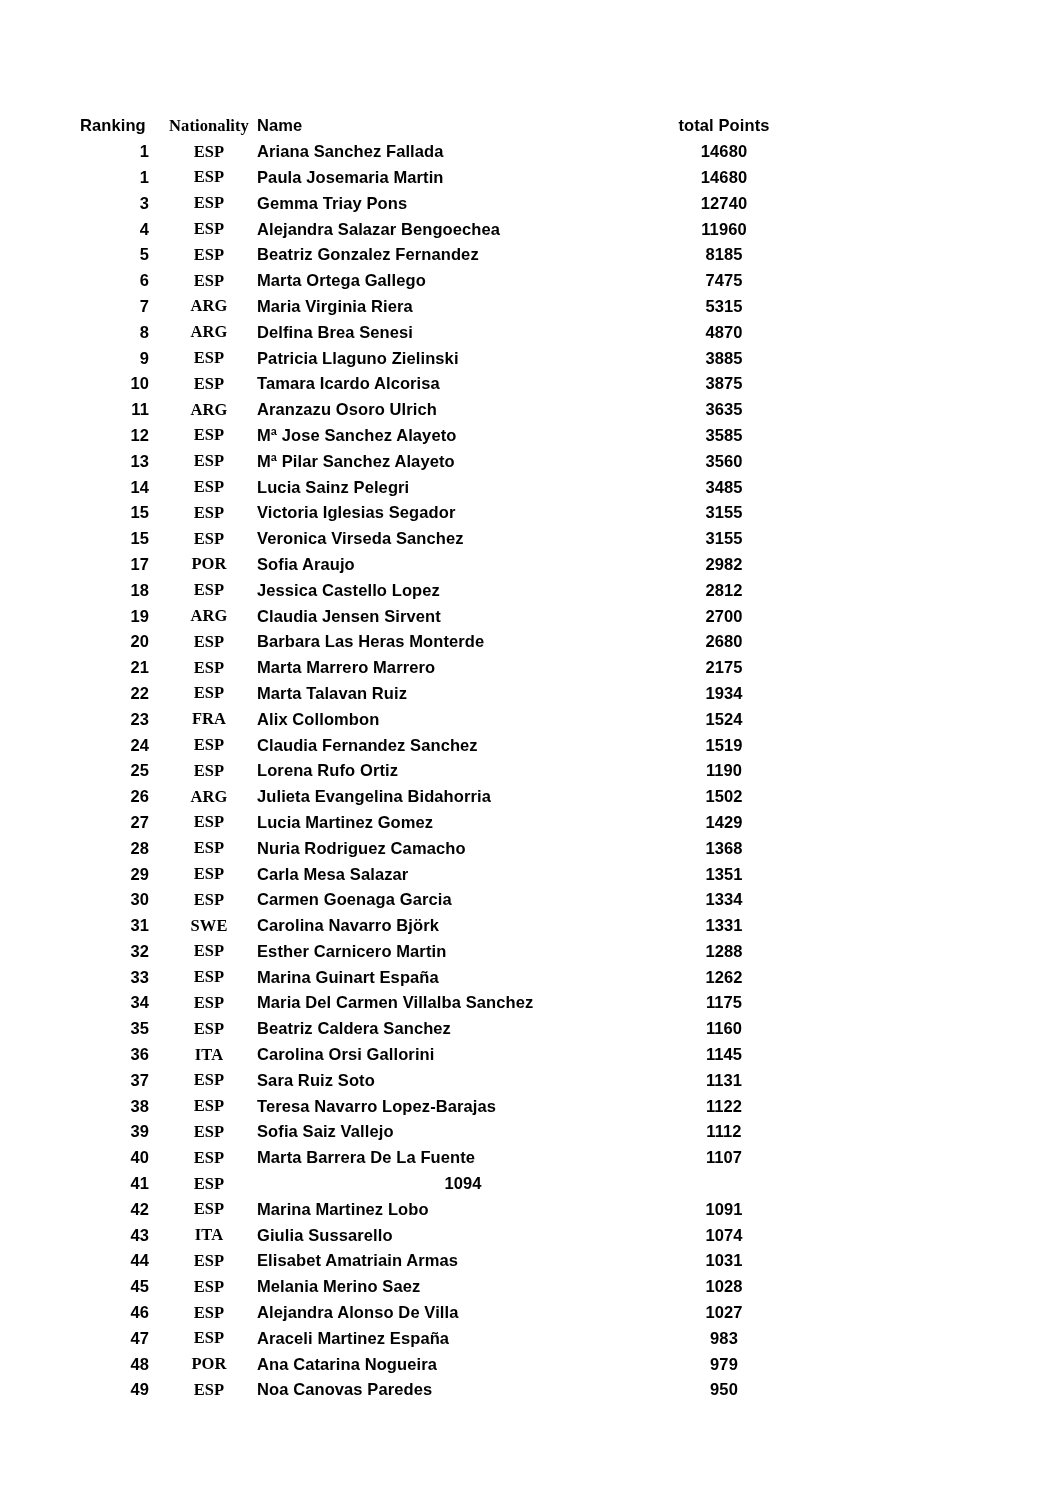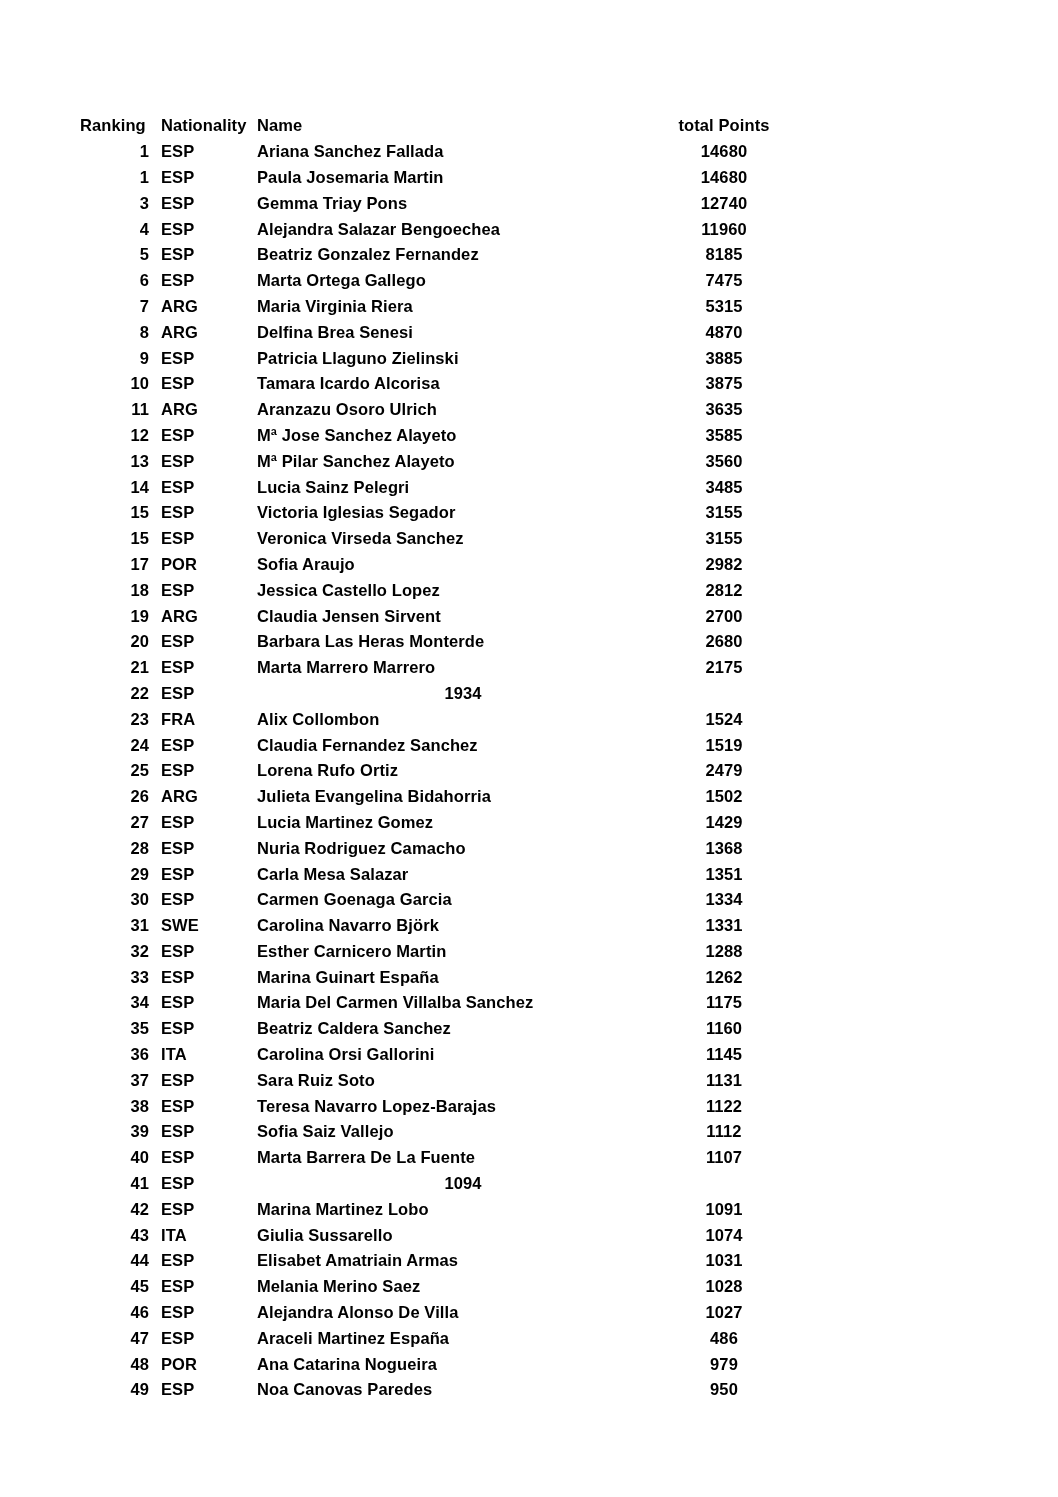--- a/index.html
+++ b/index.html
@@ -28,22 +28,23 @@
     align-items: center;
     font-size: 16.5px;
     font-weight: 600;
     letter-spacing: 0.1px;
     white-space: nowrap;
   }
   .cell-rank {
     text-align: right;
   }
   .cell-nat {
-    text-align: left;
+    text-align: center;
     padding-left: 12px;
+    font-family: Liberation Serif, serif;
   }
   .cell-name {
     text-align: left;
   }
   .cell-points {
     text-align: center;
   }
   .header-row .cell-rank {
     text-align: left;
   }
@@ -181,39 +182,40 @@
       </div>
       <div class="row">
         <div class="cell-rank">21</div>
         <div class="cell-nat">ESP</div>
         <div class="cell-name">Marta Marrero Marrero</div>
         <div class="cell-points">2175</div>
       </div>
       <div class="row">
         <div class="cell-rank">22</div>
         <div class="cell-nat">ESP</div>
+        <div class="cell-name">Marta Talavan Ruiz</div>
         <div class="cell-points">1934</div>
       </div>
       <div class="row">
         <div class="cell-rank">23</div>
         <div class="cell-nat">FRA</div>
         <div class="cell-name">Alix Collombon</div>
         <div class="cell-points">1524</div>
       </div>
       <div class="row">
         <div class="cell-rank">24</div>
         <div class="cell-nat">ESP</div>
         <div class="cell-name">Claudia Fernandez Sanchez</div>
         <div class="cell-points">1519</div>
       </div>
       <div class="row">
         <div class="cell-rank">25</div>
         <div class="cell-nat">ESP</div>
         <div class="cell-name">Lorena Rufo Ortiz</div>
-        <div class="cell-points">2479</div>
+        <div class="cell-points">1190</div>
       </div>
       <div class="row">
         <div class="cell-rank">26</div>
         <div class="cell-nat">ARG</div>
         <div class="cell-name">Julieta Evangelina Bidahorria</div>
         <div class="cell-points">1502</div>
       </div>
       <div class="row">
         <div class="cell-rank">27</div>
         <div class="cell-nat">ESP</div>
@@ -330,21 +332,21 @@
       <div class="row">
         <div class="cell-rank">46</div>
         <div class="cell-nat">ESP</div>
         <div class="cell-name">Alejandra Alonso De Villa</div>
         <div class="cell-points">1027</div>
       </div>
       <div class="row">
         <div class="cell-rank">47</div>
         <div class="cell-nat">ESP</div>
         <div class="cell-name">Araceli Martinez España</div>
-        <div class="cell-points">486</div>
+        <div class="cell-points">983</div>
       </div>
       <div class="row">
         <div class="cell-rank">48</div>
         <div class="cell-nat">POR</div>
         <div class="cell-name">Ana Catarina Nogueira</div>
         <div class="cell-points">979</div>
       </div>
       <div class="row">
         <div class="cell-rank">49</div>
         <div class="cell-nat">ESP</div>

